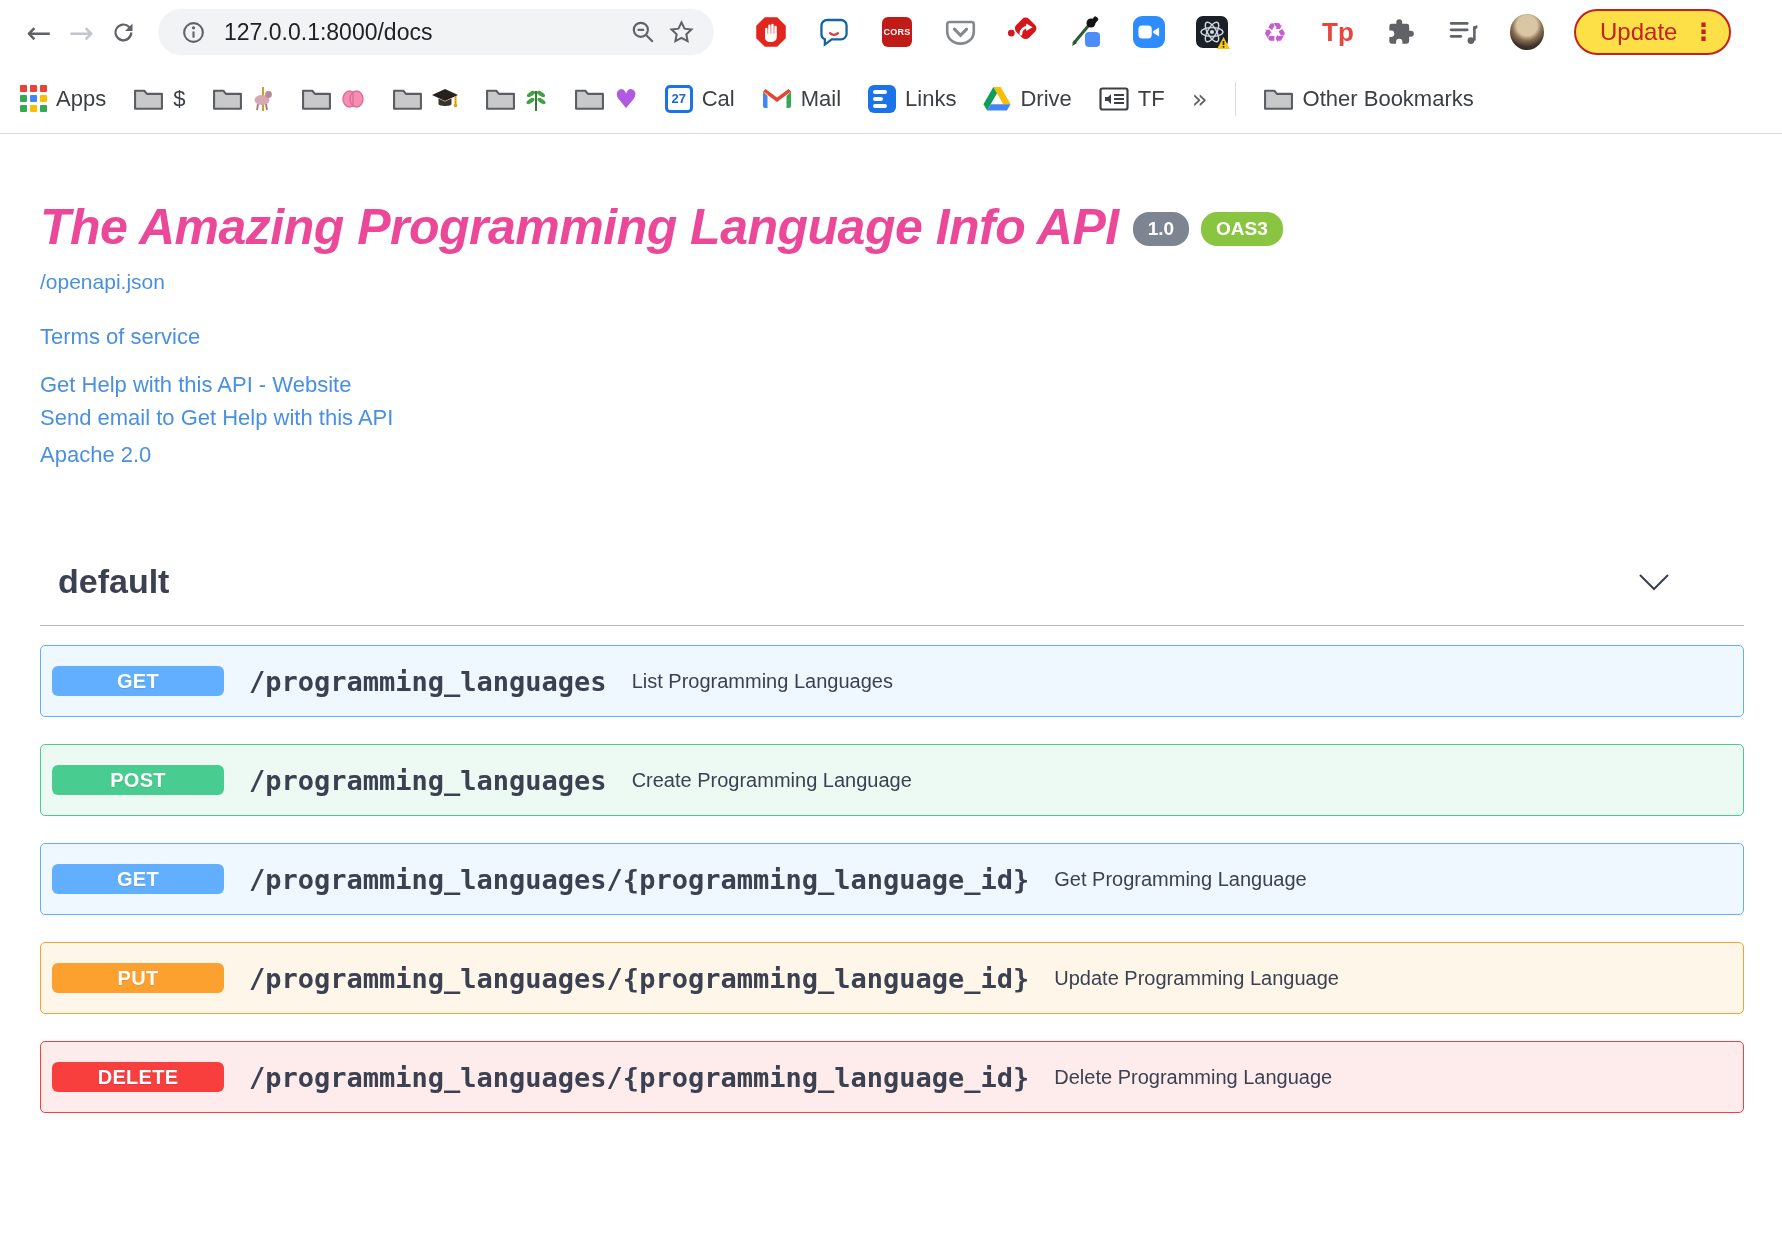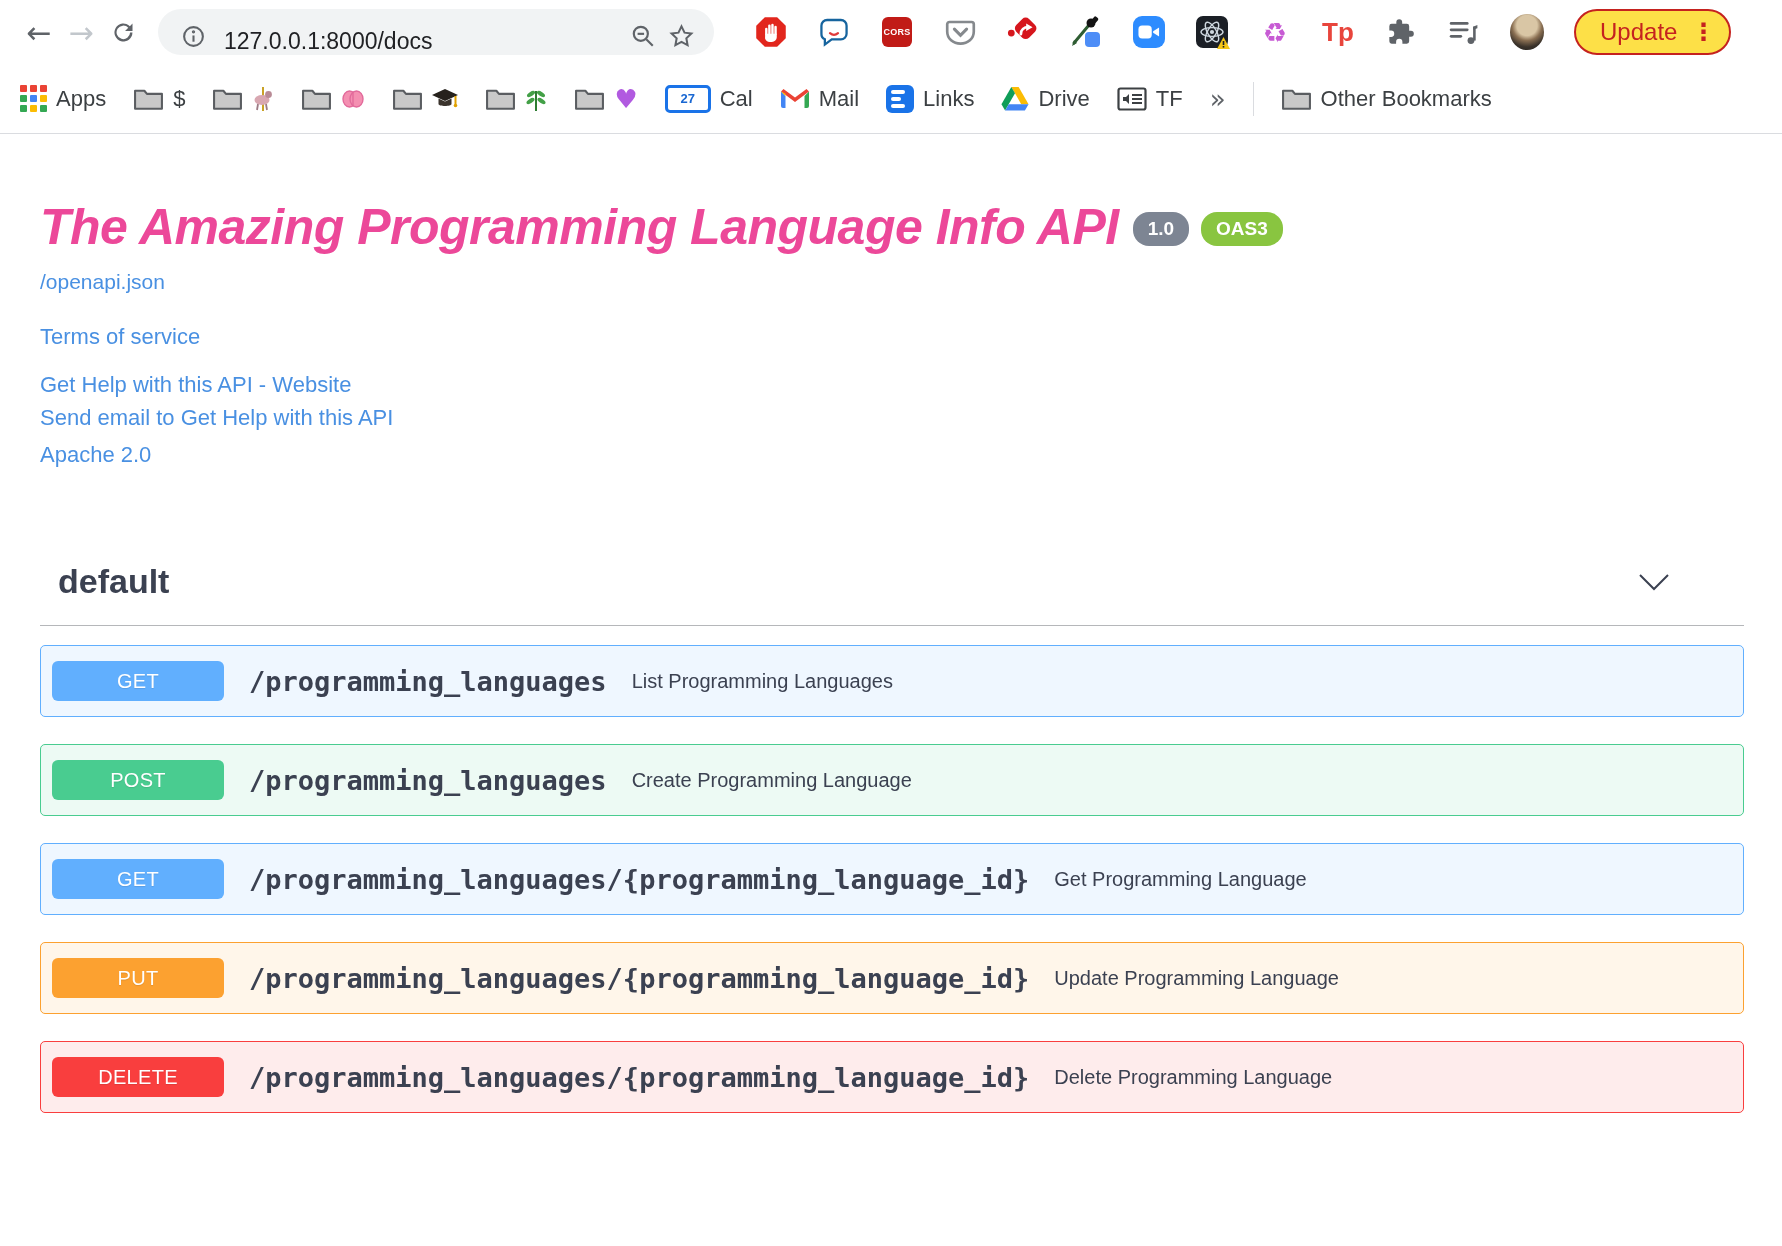--- a/index.html
+++ b/index.html
@@ -5,21 +5,21 @@
   * { box-sizing: border-box; margin: 0; padding: 0; }
   html,body { width: 1782px; height: 1246px; background:#fff; overflow:hidden;
     font-family: "Liberation Sans", sans-serif; }
 
   
   .toolbar { height:64px; display:flex; align-items:center; padding:0 14px 0 18px; background:#fff; }
   .navbtn { width:42px; height:42px; display:flex; align-items:center; justify-content:center;
     font-family:"DejaVu Sans", sans-serif; font-size:30px; color:#5f6368; border-radius:50%; }
   .navbtn.disabled { color:#c2c7cc; }
   .omnibox { flex:0 0 556px; height:46px; margin-left:14px; background:#f1f3f4; border-radius:23px;
-    display:flex; align-items:flex-end; padding:0 14px 0 16px; }
+    display:flex; align-items:center; padding:0 14px 0 16px; }
   .omni-url { font-size:23px; color:#202124; margin-left:12px; flex:1; white-space:nowrap; }
   .omni-ic { display:flex; align-items:center; justify-content:center; width:38px; height:38px; }
   .ext-row { display:flex; align-items:center; gap:29px; margin-left:40px; }
   .ext { width:34px; height:34px; display:flex; align-items:center; justify-content:center; position:relative; }
   .cors-chip { width:30px; height:30px; background:#c11b17; border-radius:6px; color:#fff;
     font-weight:bold; font-size:9px; display:flex; align-items:center; justify-content:center; letter-spacing:.2px; }
   .tp-text { color:#e8453c; font-weight:bold; font-size:26px; font-family:"Liberation Sans",sans-serif; }
   .recycle-glyph { font-family:"DejaVu Sans",sans-serif; font-size:27px; color:#c75bd4; }
   .zoomapp { width:32px; height:32px; background:#2d8cff; border-radius:9px; display:flex; align-items:center; justify-content:center; }
   .reactapp { width:32px; height:32px; background:#1b1f26; border-radius:7px; display:flex; align-items:center; justify-content:center; position:relative; }
@@ -32,21 +32,21 @@
 
   
   .bookmarks { height:70px; display:flex; align-items:center; gap:27px; padding:0 16px 0 20px;
     border-bottom:1px solid #dadce0; }
   .bm { display:flex; align-items:center; gap:9px; font-size:22px; color:#3c4043; white-space:nowrap; }
   .apps-grid { display:grid; grid-template-columns:repeat(3,7px); grid-template-rows:repeat(3,7px); gap:3px; }
   .apps-grid span { width:7px; height:7px; border-radius:1px; }
   .bm-divider { width:1px; height:34px; background:#dadce0; }
   .heart-glyph { font-family:"DejaVu Sans",sans-serif; font-size:26px; color:#b15ae0; }
   .chev2 { font-family:"DejaVu Sans",sans-serif; font-size:26px; color:#5f6368; }
-  .gcal { width:46px; height:28px; background:#fff; border:3px solid #1a73e8; border-radius:5px;
+  .gcal { width:28px; height:28px; background:#fff; border:3px solid #1a73e8; border-radius:5px;
     display:flex; align-items:center; justify-content:center; font-size:13px; font-weight:bold; color:#1967d2; }
   .links-chip { width:28px; height:28px; background:#1a73e8; border-radius:6px; display:flex;
     flex-direction:column; justify-content:center; gap:3px; padding-left:5px; }
   .links-chip i { display:block; height:4px; background:#fff; border-radius:2px; }
   .links-chip i:nth-child(1){ width:14px; } .links-chip i:nth-child(2){ width:10px; } .links-chip i:nth-child(3){ width:14px; }
 
   
   .content { padding:62px 38px 0 40px; }
   .title-row { display:flex; align-items:flex-start; }
   h1.api-title { font-size:50px; line-height:62px; font-weight:bold; color:#ec4899; letter-spacing:-0.5px;font-style:italic; }
@@ -61,22 +61,22 @@
   .lk-terms { margin-bottom:18px; }
   .lk-site, .lk-email { line-height:33px; }
   .lk-license { margin-top:8px; }
 
   .section-head { margin-top:94px; display:flex; align-items:center; justify-content:space-between;
     padding:0 74px 24px 18px; border-bottom:1px solid #b5b7ba; }
   .section-title { font-size:34px; font-weight:bold; color:#3b4151; }
   .ops { margin-top:19px; }
   .op-row { height:72px; border:1px solid var(--op-color); background:var(--op-bg); border-radius:5px;
     display:flex; align-items:center; margin-bottom:27px; cursor:pointer; }
-  .op-method { width:172px; height:40px; margin-left:11px; background:var(--op-color); border-radius:6px;
-    color:#fff; font-size:20px; font-weight:normal; display:flex; align-items:center; justify-content:center;
+  .op-method { width:172px; height:30px; margin-left:11px; background:var(--op-color); border-radius:6px;
+    color:#fff; font-size:20px; font-weight:bold; display:flex; align-items:center; justify-content:center;
     letter-spacing:.3px; text-shadow:0 1px 1px rgba(0,0,0,.1); flex:0 0 auto; }
   .op-path { margin-left:25px; font-family:"DejaVu Sans Mono", monospace; font-weight:bold;
     font-size:27px; color:#3b4151; }
   .op-summary { margin-left:25px; font-size:20px; color:#3b4151; }
 </style>
 </head>
 <body>
 
 <div class="toolbar">
   <div class="navbtn">←</div>

